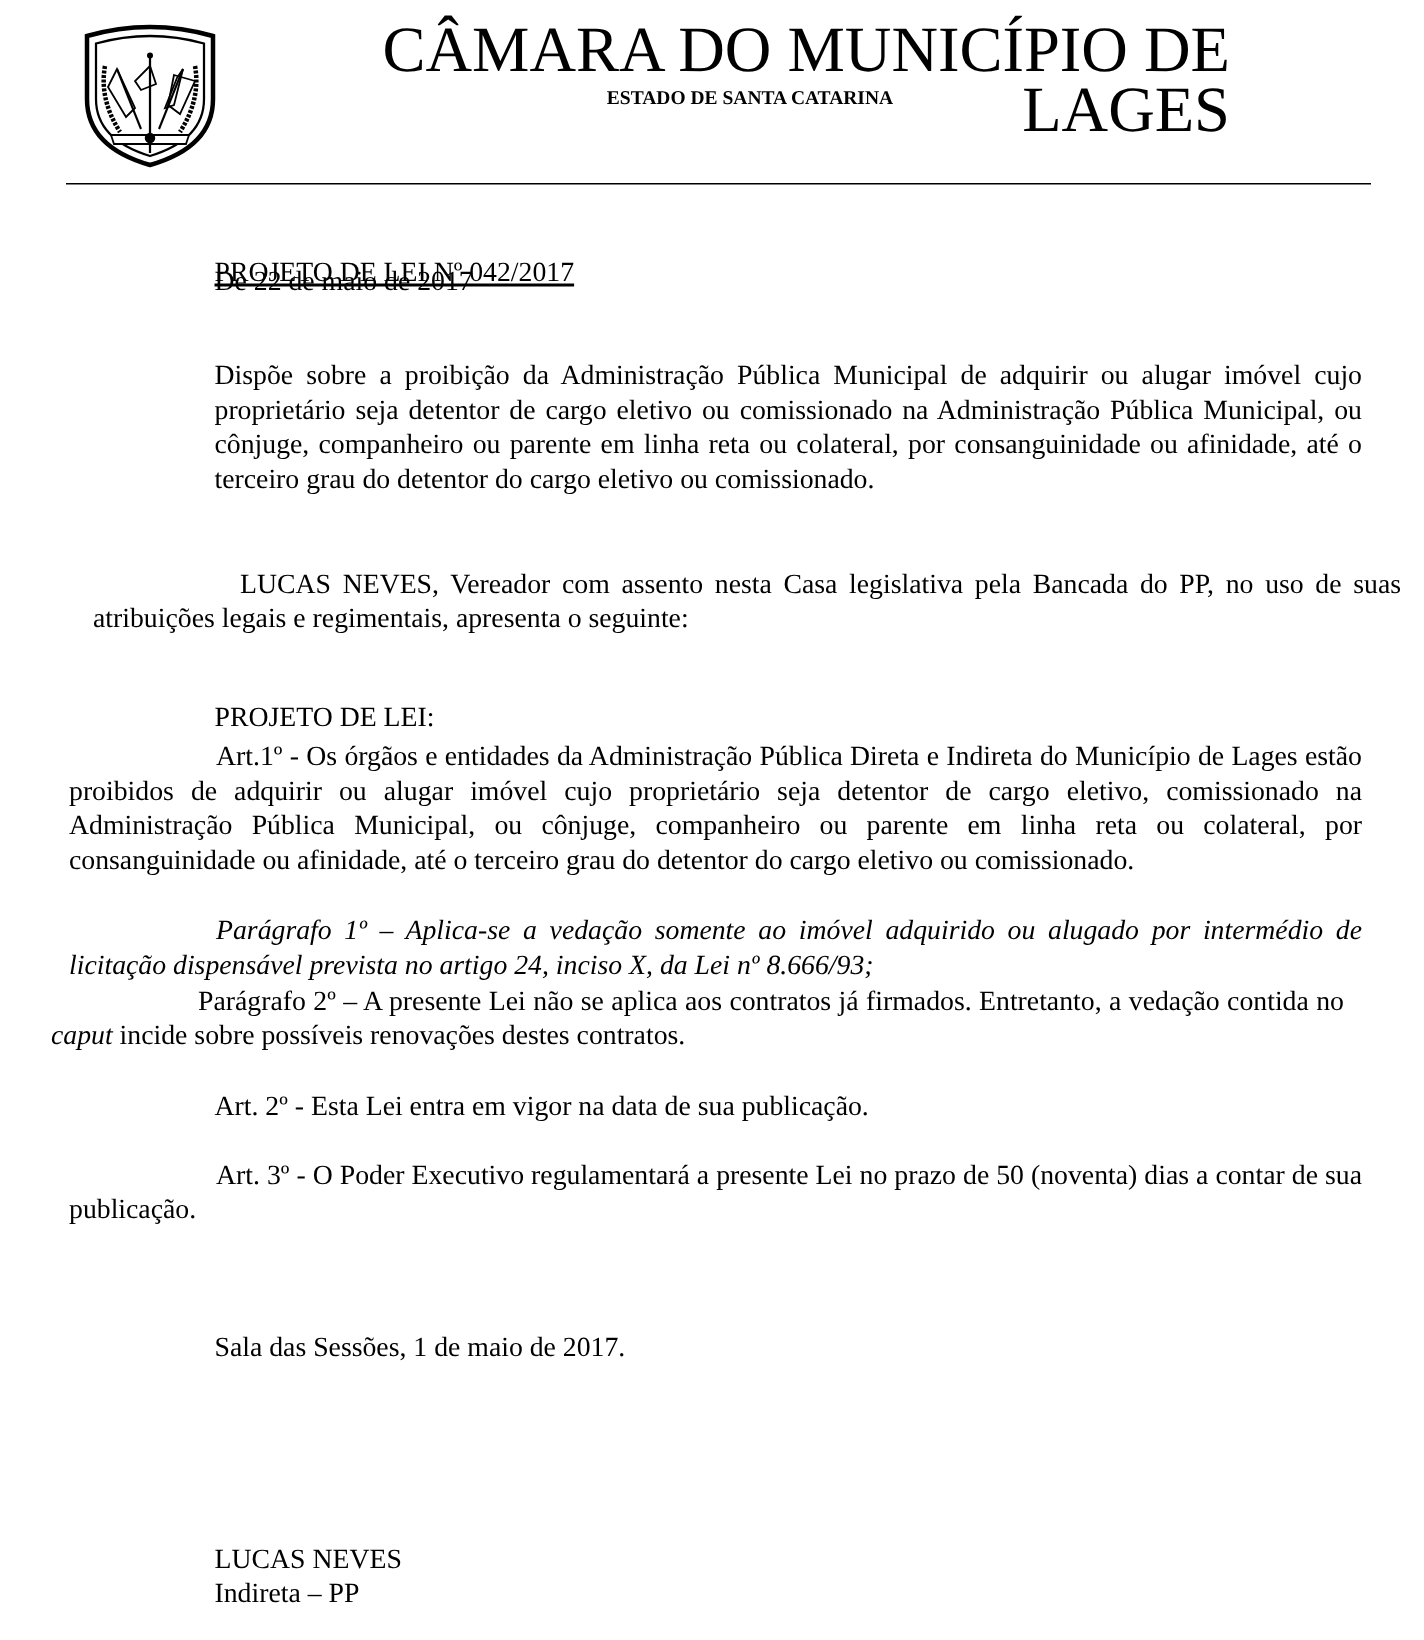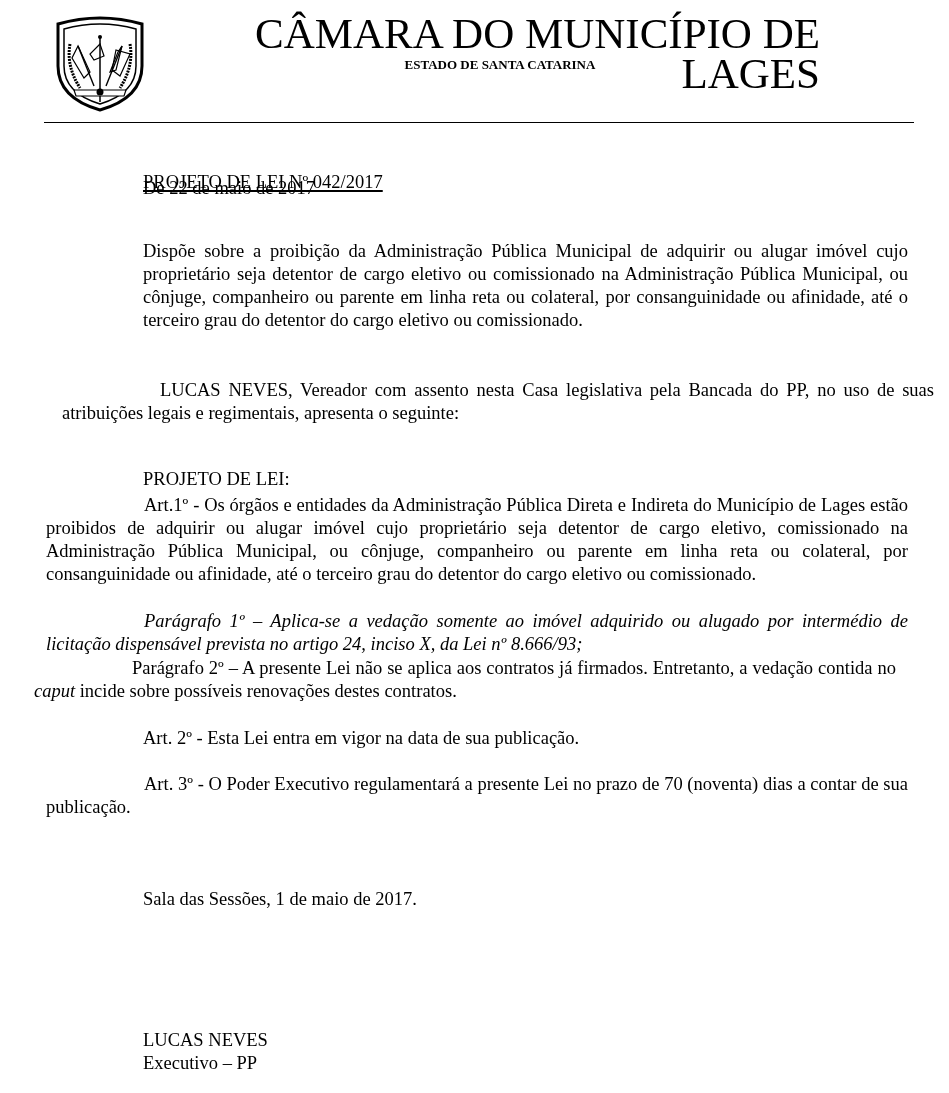--- a/index.html
+++ b/index.html
@@ -67,17 +67,17 @@
 <div class="text bold" style="left:143px; top:468px;">PROJETO DE LEI:</div>
 
 <div class="text justify indent" style="left:46px; top:494px; width:862px;">Art.1º - Os órgãos e entidades da Administração Pública Direta e Indireta do Município de Lages estão proibidos de adquirir ou alugar imóvel cujo proprietário seja detentor de cargo eletivo, comissionado na Administração Pública Municipal, ou cônjuge, companheiro ou parente em linha reta ou colateral, por consanguinidade ou afinidade, até o terceiro grau do detentor do cargo eletivo ou comissionado.</div>
 
 <div class="text justify indent" style="left:46px; top:610px; width:862px;font-style:italic;">Parágrafo 1º – Aplica-se a vedação somente ao imóvel adquirido ou alugado por intermédio de licitação dispensável prevista no artigo 24, inciso X, da Lei nº 8.666/93;</div>
 
 <div class="text justify indent" style="left:34px; top:657px; width:862px;"><span>Parágrafo 2º – A presente Lei não se aplica aos contratos já firmados. Entretanto, a vedação contida no </span><i>caput</i><span> incide sobre possíveis renovações destes contratos.</span></div>
 
 <div class="text" style="left:143px; top:727px;">Art. 2º - Esta Lei entra em vigor na data de sua publicação.</div>
 
-<div class="text justify indent" style="left:46px; top:773px; width:862px;">Art. 3º - O Poder Executivo regulamentará a presente Lei no prazo de 70 (noventa) dias a contar de sua publicação.</div>
+<div class="text justify indent" style="left:46px; top:773px; width:862px;">Art. 3º - O Poder Executivo regulamentará a presente Lei no prazo de 50 (noventa) dias a contar de sua publicação.</div>
 
 <div class="text" style="left:143px; top:888px;">Sala das Sessões, 1 de maio de 2017.</div>
 <div class="text bold" style="left:143px; top:1029px;">LUCAS NEVES</div>
-<div class="text" style="left:143px; top:1052px;">Executivo – PP</div>
+<div class="text" style="left:143px; top:1052px;">Indireta – PP</div>
 
 </body></html>

